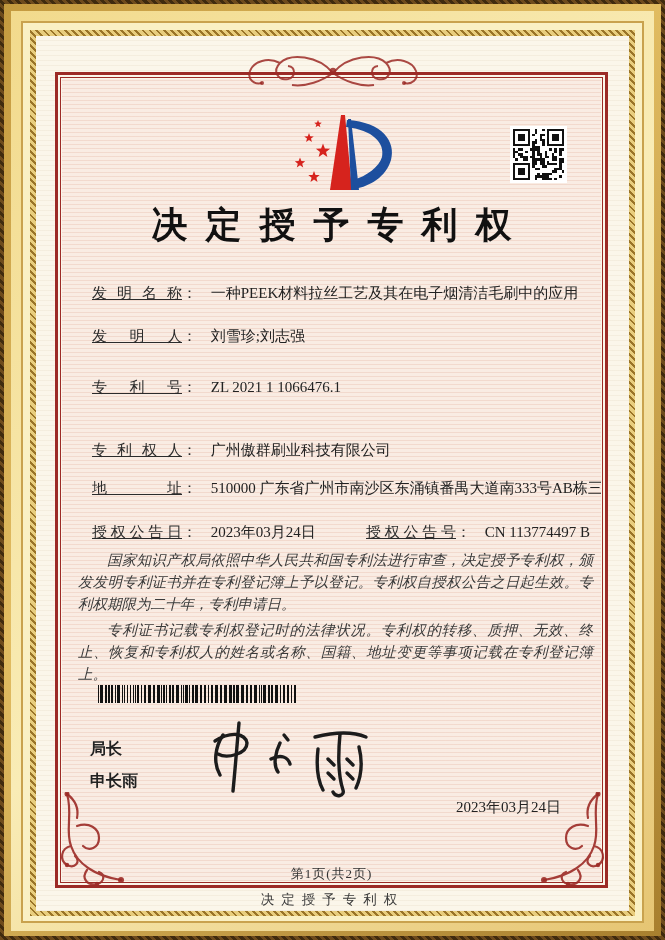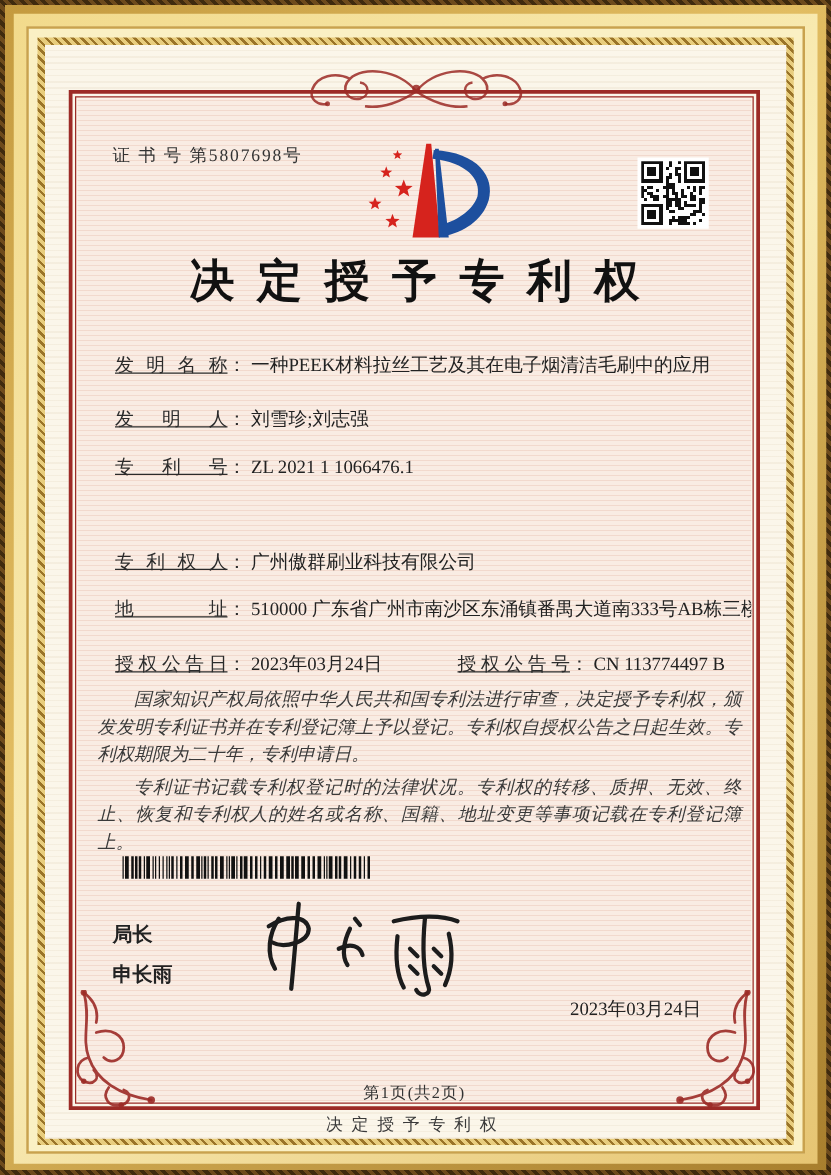--- a/index.html
+++ b/index.html
@@ -45,21 +45,21 @@
   .cert-no{position:absolute;left:28px;top:37px;font-size:14px;letter-spacing:1.5px;color:#333;}
   .logo{position:absolute;left:222px;top:32px;width:116px;height:84px;}
   .qr{position:absolute;left:448px;top:47px;width:57px;height:57px;background:#fff;padding:3px;box-sizing:border-box;}
   .qr svg{display:block;width:100%;height:100%;}
   .title{position:absolute;left:0;top:122px;width:100%;text-align:center;
          font-size:36px;font-weight:700;letter-spacing:18px;padding-left:18px;box-sizing:border-box;color:#111;}
 
   .frow{position:absolute;left:30px;font-size:15px;line-height:21px;white-space:nowrap;}
   .flabel{display:inline-block;width:90px;text-align:justify;text-align-last:justify;vertical-align:top;color:#2b2b2b;text-decoration:underline;}
   .fcolon{display:inline-block;vertical-align:top;color:#2b2b2b;}
-  .fvalue{display:inline-block;margin-left:0;vertical-align:top;color:#222;}
+  .fvalue{display:inline-block;margin-left:10px;vertical-align:top;color:#222;}
   .fvalue.wrap{white-space:normal;width:418px;}
   .grant2{position:absolute;left:274px;top:0;}
 
   .legal{position:absolute;left:16px;top:470px;width:515px;font-size:14.5px;line-height:22px;
          font-style:italic;color:#3a3a3a;text-align:justify;}
   .legal p{margin:0 0 4px 0;text-indent:2em;}
 
   .barcode{position:absolute;left:36px;top:606px;width:206px;height:18px;display:flex;align-items:stretch;}
   .barcode div{height:100%;}
 
@@ -88,21 +88,20 @@
 
     <div class="wm" style="left:139px;top:82px">CNIPA</div>
     <div class="wm" style="left:364px;top:252px">CNIPA</div>
     <div class="wm pinkish" style="left:112px;top:539px">CNIPA</div>
     <div class="wm pinkish" style="left:332px;top:652px">CNIPA</div>
 
     <div class="red-frame" style="left:19px;top:36px">
       <div class="red-frame-thin"></div>
       <div class="content">
 
-        <div class="cert-no">证 书 号 第5807698号</div>
 
         <div class="logo">
           <svg viewBox="0 0 116 84" width="116" height="84">
             <g id="logo-stars" fill="var(--logo-red)">
                 <polygon points="34.0,9.0 35.0,11.6 37.8,11.8 35.6,13.5 36.4,16.2 34.0,14.7 31.6,16.2 32.4,13.5 30.2,11.8 33.0,11.6"></polygon>
                 <polygon points="25.0,22.0 26.2,25.3 29.8,25.5 27.0,27.6 27.9,31.0 25.0,29.1 22.1,31.0 23.0,27.6 20.2,25.5 23.8,25.3"></polygon>
                 <polygon points="39.0,32.5 40.9,37.5 46.1,37.7 42.0,41.0 43.4,46.1 39.0,43.1 34.6,46.1 36.0,41.0 31.9,37.7 37.1,37.5"></polygon>
                 <polygon points="16.0,46.5 17.4,50.1 21.2,50.3 18.2,52.7 19.2,56.4 16.0,54.3 12.8,56.4 13.8,52.7 10.8,50.3 14.6,50.1"></polygon>
                 <polygon points="30.0,60.0 31.5,64.0 35.7,64.1 32.4,66.8 33.5,70.9 30.0,68.5 26.5,70.9 27.6,66.8 24.3,64.1 28.5,64.0"></polygon>
               </g>
@@ -250,21 +249,21 @@
         <div class="title">决定授予专利权</div>
 
         <div class="frow" style="top:204px">
           <span class="flabel">发明名称</span><span class="fcolon">：</span>
           <span class="fvalue">一种PEEK材料拉丝工艺及其在电子烟清洁毛刷中的应用</span>
         </div>
         <div class="frow" style="top:247px">
           <span class="flabel">发明人</span><span class="fcolon">：</span>
           <span class="fvalue">刘雪珍;刘志强</span>
         </div>
-        <div class="frow" style="top:285px">
+        <div class="frow" style="top:298px">
           <span class="flabel">专利号</span><span class="fcolon">：</span>
           <span class="fvalue">ZL 2021 1 1066476.1</span>
         </div>
         <div class="frow" style="top:361px">
           <span class="flabel">专利权人</span><span class="fcolon">：</span>
           <span class="fvalue">广州傲群刷业科技有限公司</span>
         </div>
         <div class="frow" style="top:399px">
           <span class="flabel">地址</span><span class="fcolon">：</span>
           <span class="fvalue wrap">510000 广东省广州市南沙区东涌镇番禺大道南333号AB栋三楼</span>

